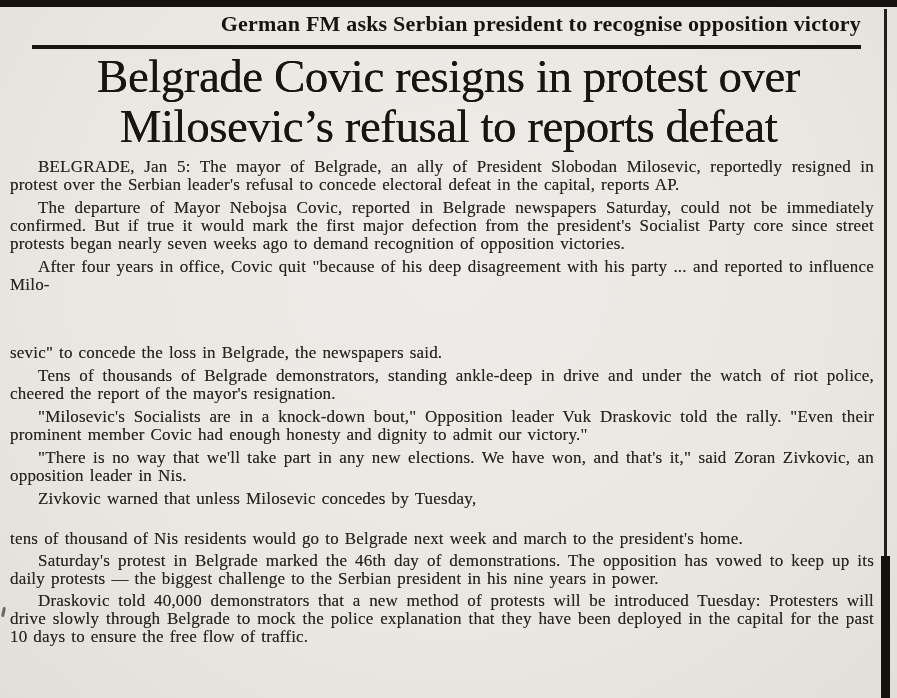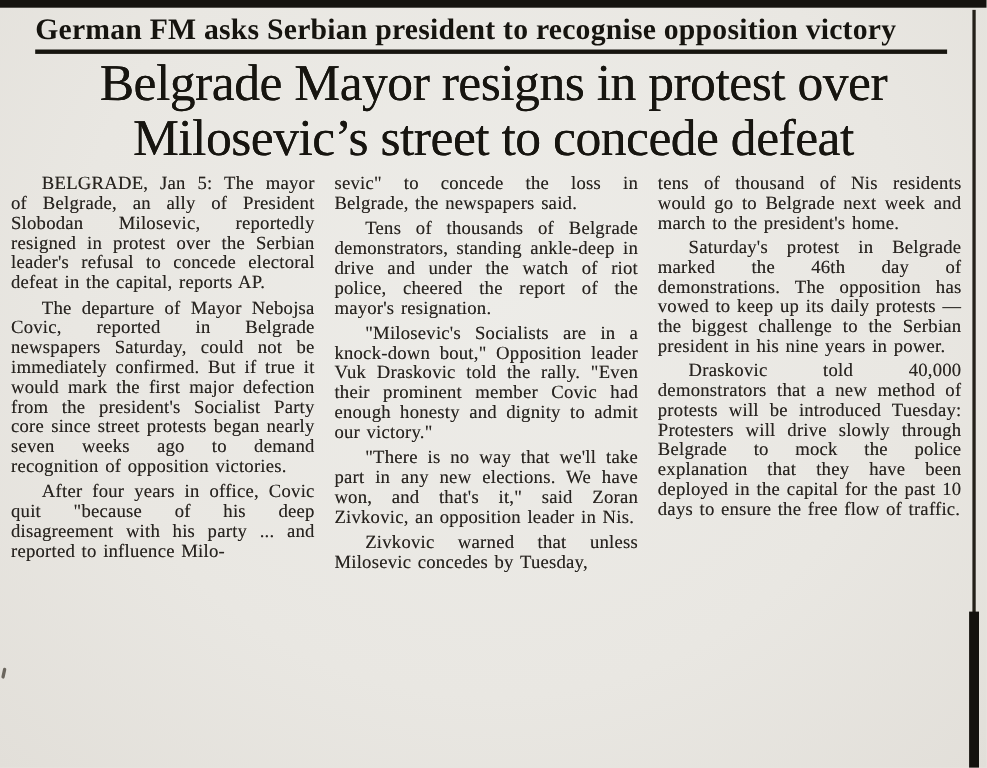--- a/index.html
+++ b/index.html
@@ -41,22 +41,22 @@
     position: absolute; top: 607px; left: 2px;
     width: 3px; height: 10px;
     background: #6b665e;
     transform: rotate(12deg);
     border-radius: 2px;
   }
   
   .kicker {
     position: absolute; top: 11px; left: 32px;
     width: 829px;
-    text-align: left;
-    font-size: 27px;
+    text-align: right;
+    font-size: 22px;
     font-weight: bold;
     letter-spacing: 0.2px;
     color: #16140f;
     white-space: nowrap;
   }
   
   .headline {
     position: absolute; top: 51px; left: 0;
     width: 897px;
     text-align: center;
@@ -68,20 +68,21 @@
     text-shadow: 0 0 0.6px #171510;
   }
   .headline .hl-line { display: block; }
   
   .body-cols {
     position: absolute; top: 158px; left: 10px;
     width: 864px; height: 540px;
     display: flex;
     gap: 18px;
     overflow: hidden;
+    flex-direction: column;
   }
   .col {
     flex: 1 1 0;
     text-align: justify;
     font-size: 17px;
     line-height: 18px;
     letter-spacing: 0.2px;
     word-spacing: 1.5px;
     color: #282420;
     hyphens: auto;
@@ -98,22 +99,22 @@
 
 <div class="page">
 
   <div class="top-rule"></div>
 
   <div class="kicker">German FM asks Serbian president to recognise opposition victory</div>
 
   <div class="kicker-underline"></div>
 
   <h1 class="headline">
-    <span class="hl-line">Belgrade Mayor resigns in protest over</span>
-    <span class="hl-line">Milosevic’s street to concede defeat</span>
+    <span class="hl-line">Belgrade Covic resigns in protest over</span>
+    <span class="hl-line">Milosevic’s refusal to reports defeat</span>
   </h1>
 
   <div class="body-cols">
     <div class="col" data-col="0">
         <p class="">BELGRADE, Jan 5: The mayor of Belgrade, an ally of President Slobodan Milosevic, reportedly resigned in protest over the Serbian leader's refusal to concede electoral defeat in the capital, reports AP.</p>
         <p class="">The departure of Mayor Nebojsa Covic, reported in Belgrade newspapers Saturday, could not be immediately confirmed. But if true it would mark the first major defection from the president's Socialist Party core since street protests began nearly seven weeks ago to demand recognition of opposition victories.</p>
         <p class="">After four years in office, Covic quit "because of his deep disagreement with his party ... and reported to influence Milo-</p>
       </div>
     <div class="col" data-col="1">
         <p class="cont">sevic" to concede the loss in Belgrade, the newspapers said.</p>

